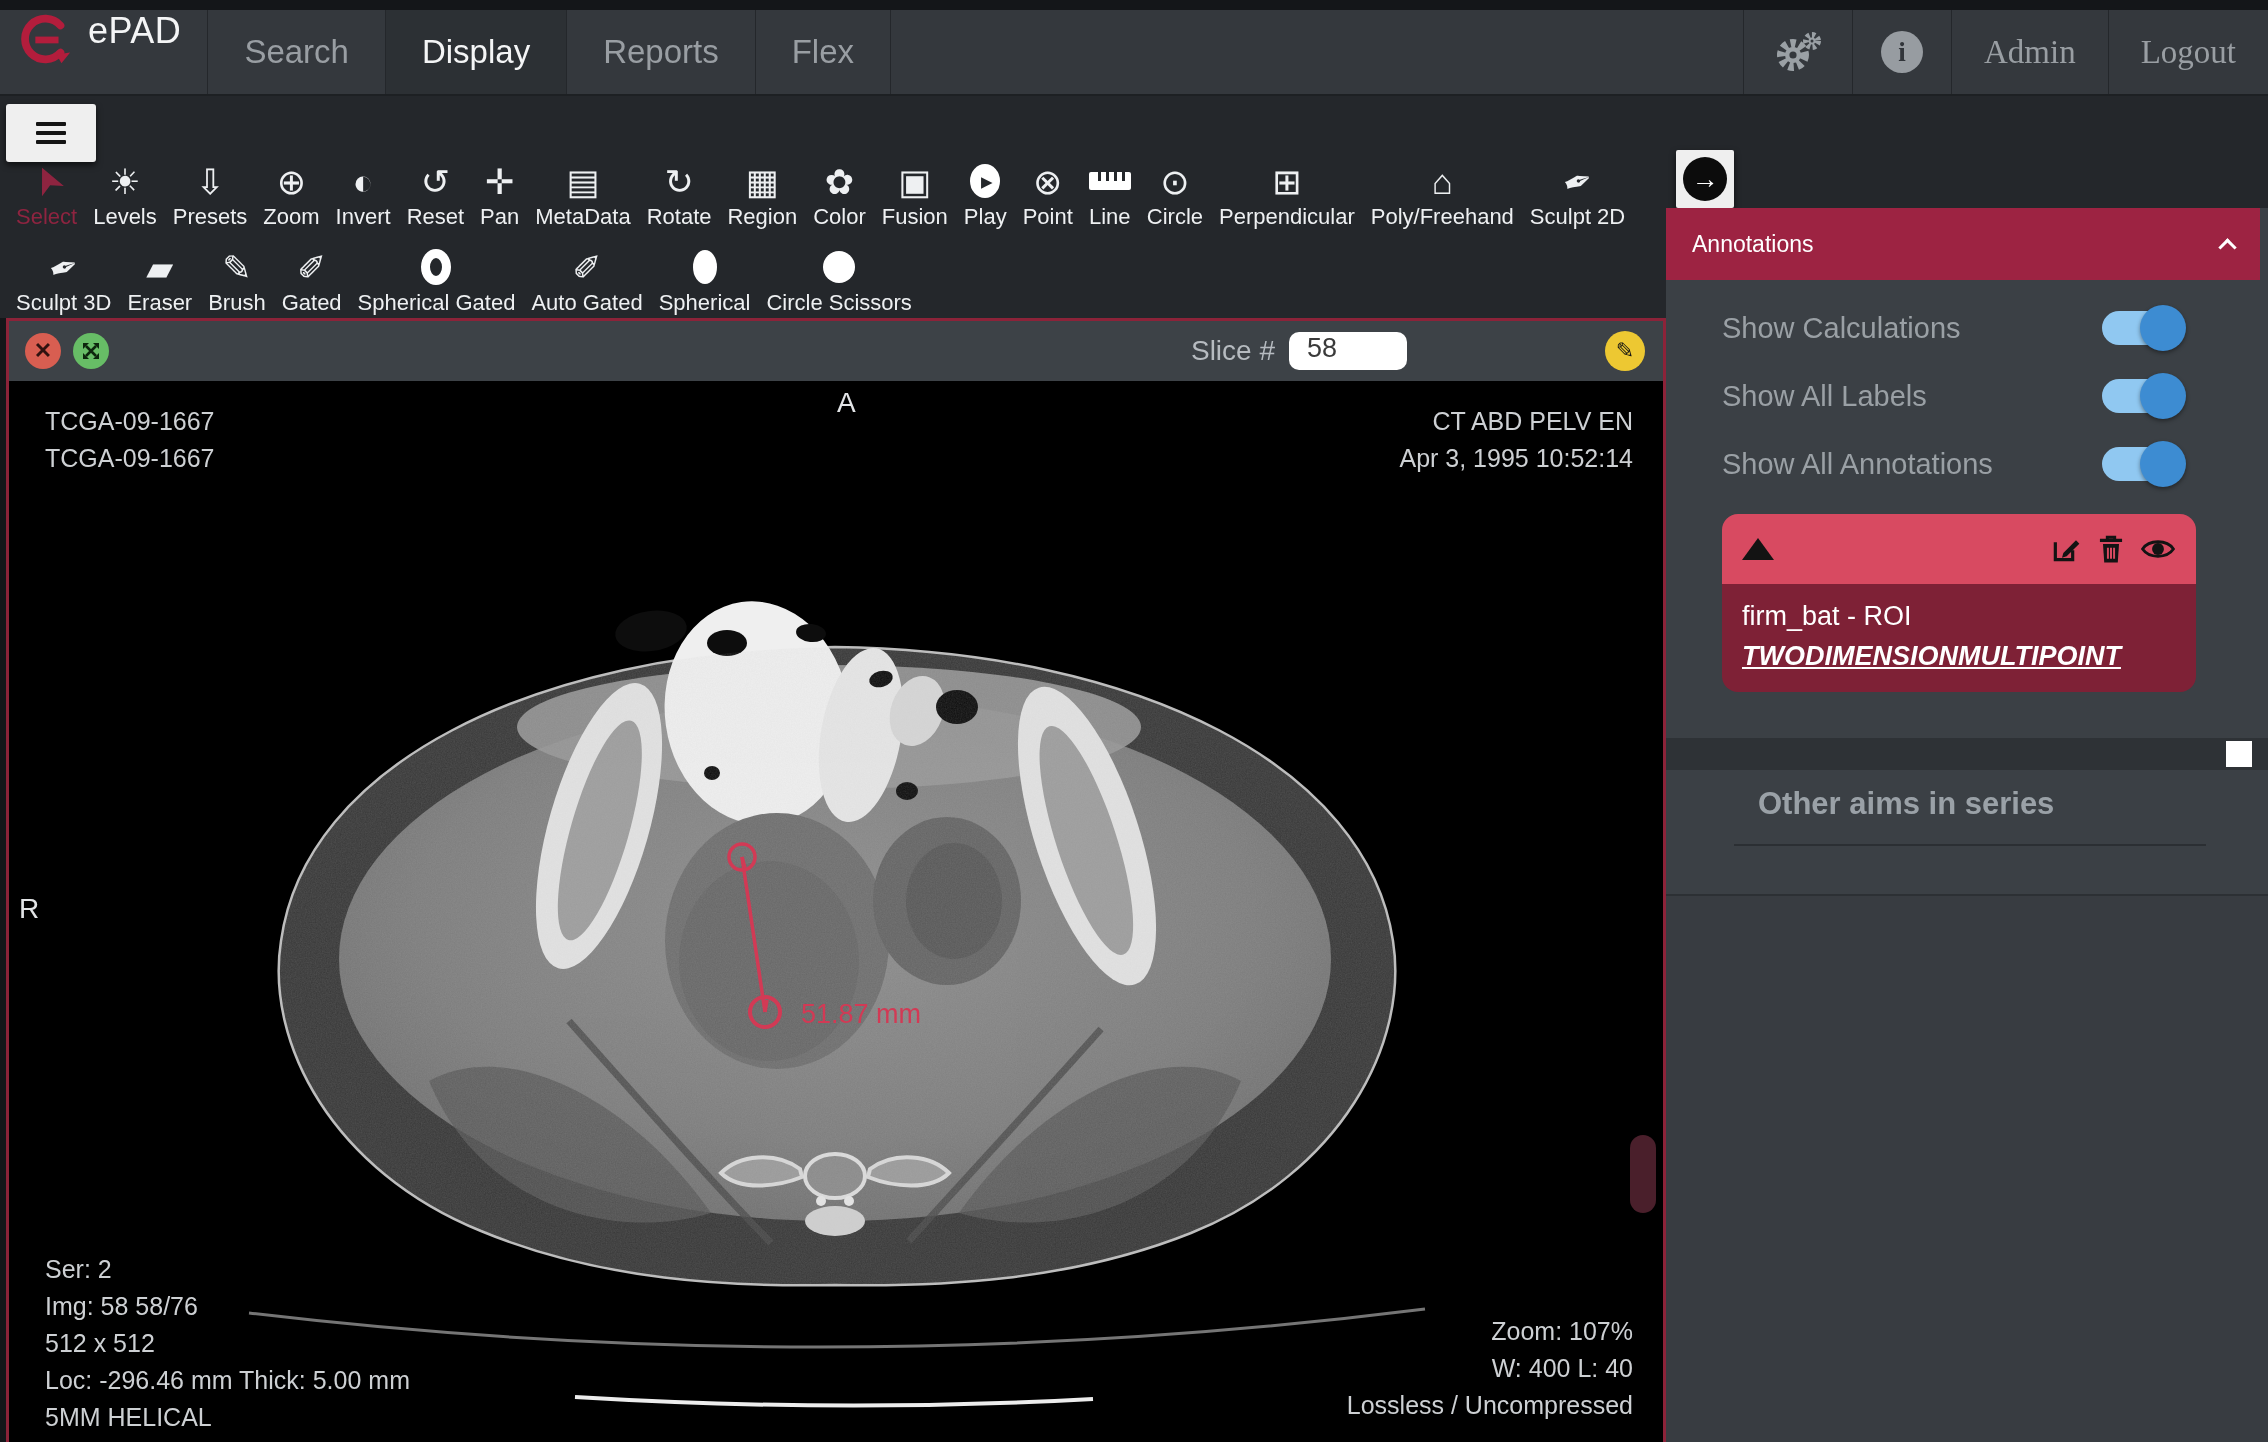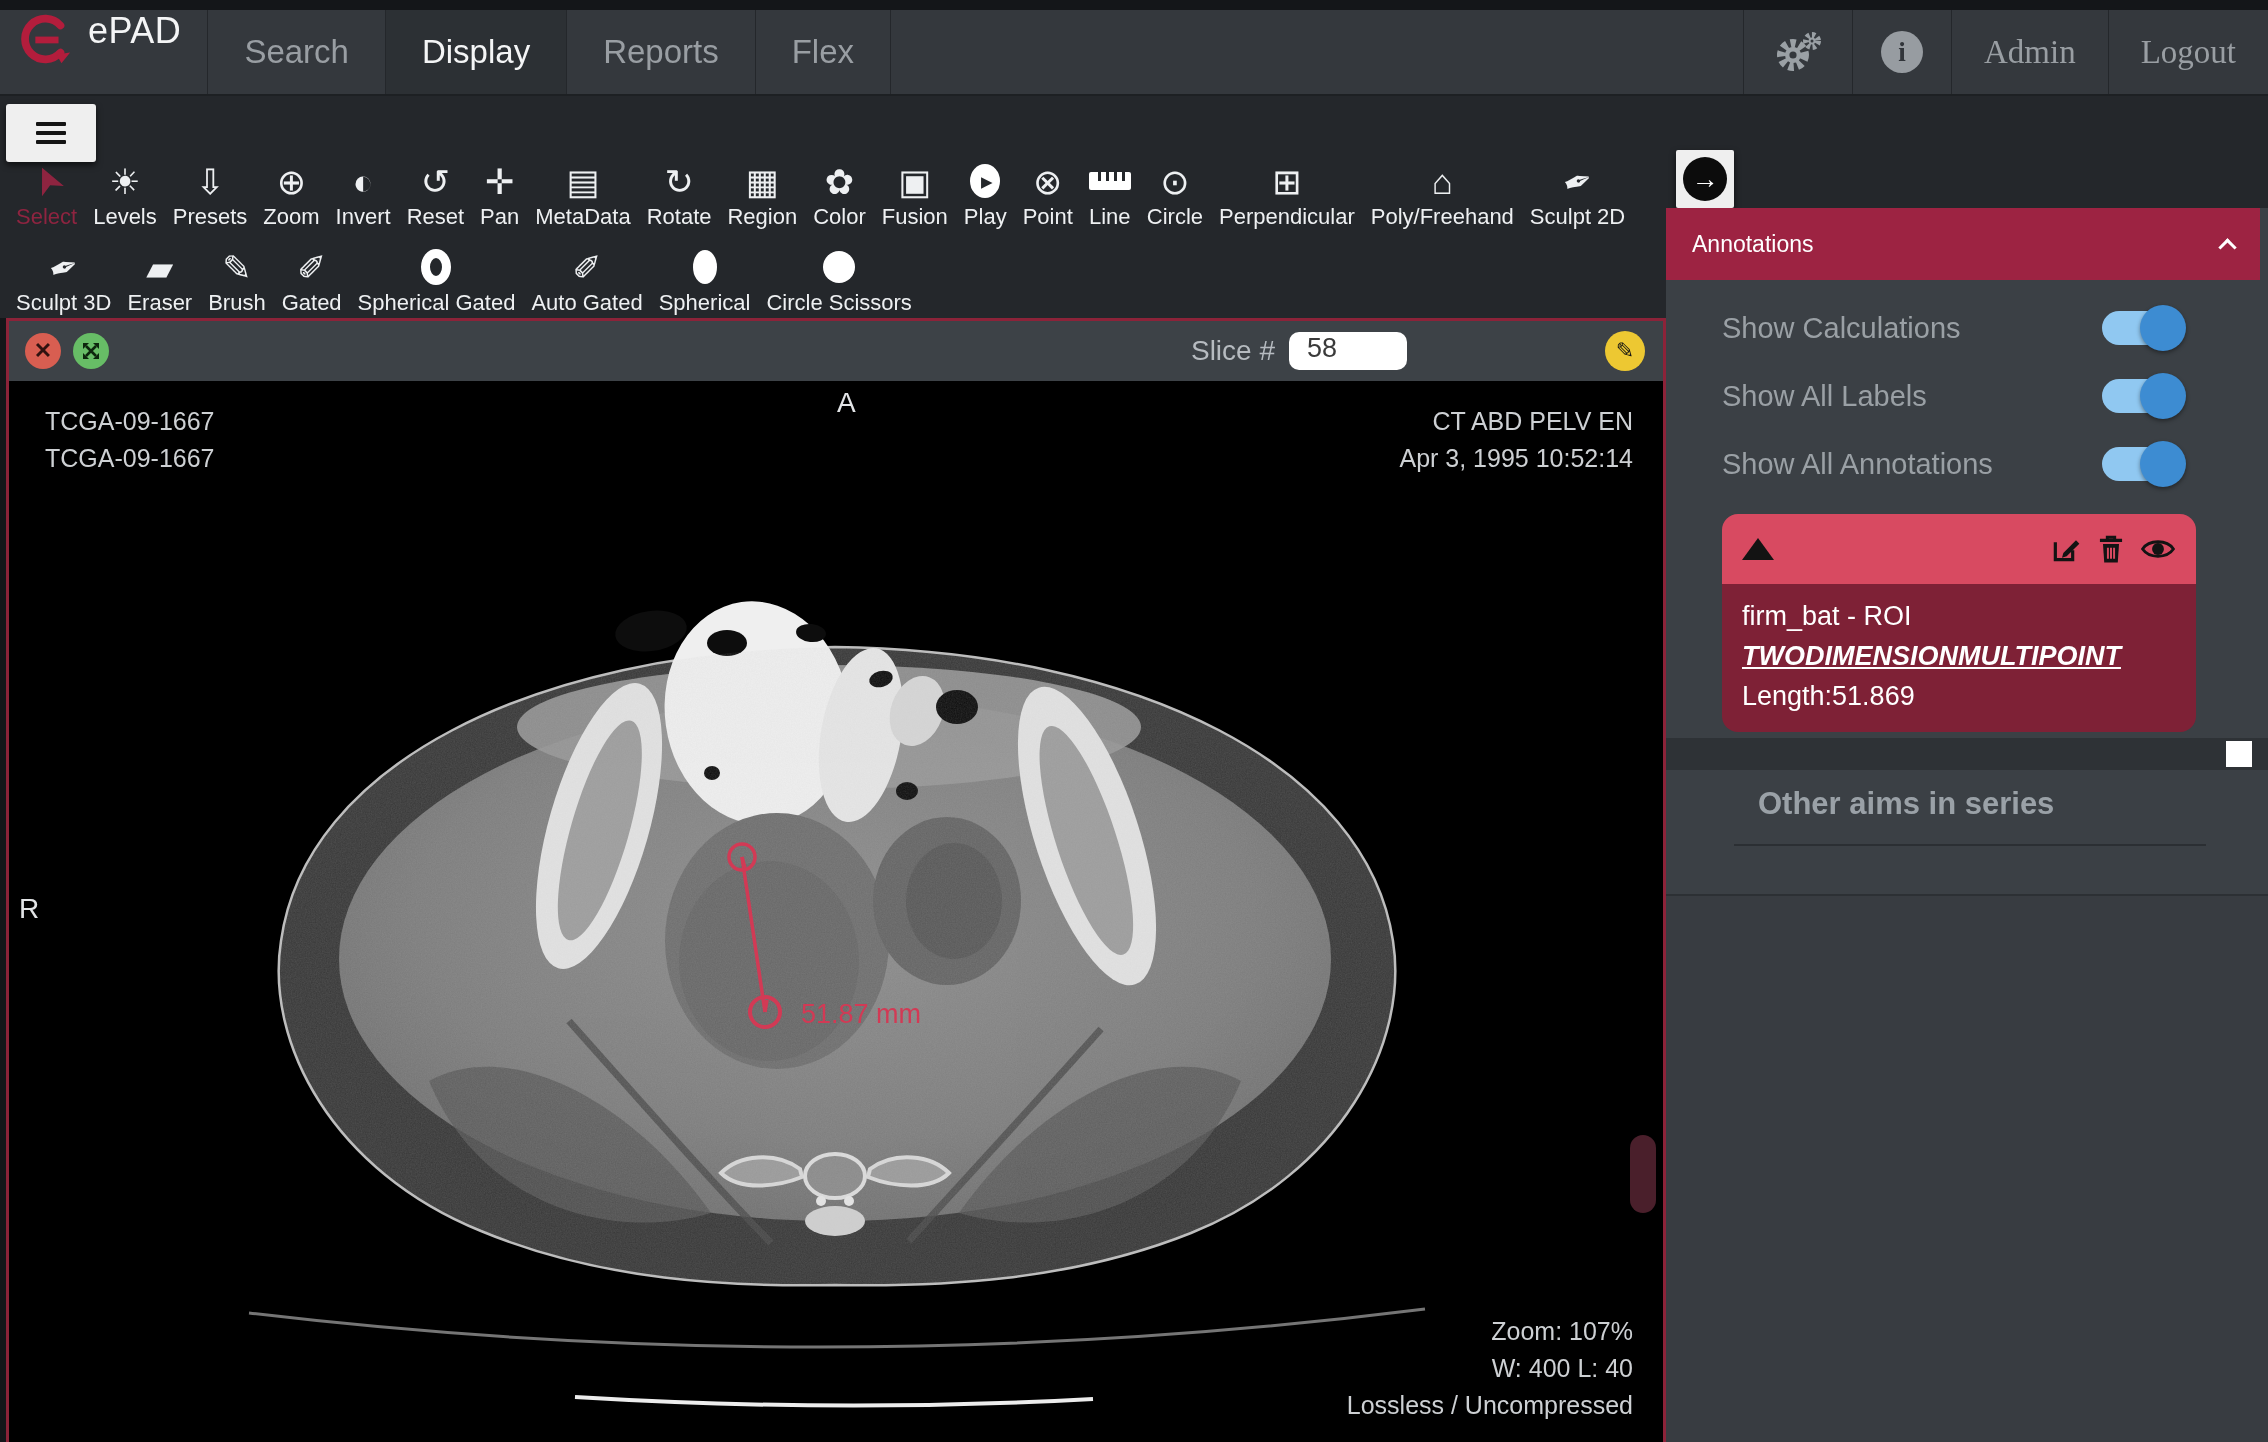--- a/index.html
+++ b/index.html
@@ -419,20 +419,27 @@
       </svg>
 
       <div class="ov ov-tl" id="ov-tl">
           <div>TCGA-09-1667</div>
           <div>TCGA-09-1667</div>
         </div>
       <div class="ov ov-tr" id="ov-tr">
           <div>CT ABD PELV EN</div>
           <div>Apr 3, 1995 10:52:14</div>
         </div>
+      <div class="ov ov-bl" id="ov-bl">
+          <div>Ser: 2</div>
+          <div>Img: 58 58/76</div>
+          <div>512 x 512</div>
+          <div>Loc: -296.46 mm Thick: 5.00 mm</div>
+          <div>5MM HELICAL</div>
+        </div>
       <div class="ov ov-br" id="ov-br">
           <div>Zoom: 107%</div>
           <div>W: 400 L: 40</div>
           <div>Lossless / Uncompressed</div>
         </div>
       <div class="orient orient-a">A</div>
       <div class="orient orient-r">R</div>
       <div id="vscroll"></div>
     </div>
   </div>
@@ -485,21 +492,20 @@
             </svg>
             <svg width="36" height="32" viewBox="0 0 28 22">
               <path d="M2 11 C 7 3.5 21 3.5 26 11 C 21 18.5 7 18.5 2 11 Z" fill="none" stroke="#131313" stroke-width="2.2"></path>
               <circle cx="14" cy="11" r="4.6" fill="#131313"></circle>
             </svg>
           </span>
         </div>
         <div id="anno-card-body">
           <div class="l1">firm_bat - ROI</div>
           <div class="l2">TWODIMENSIONMULTIPOINT</div>
-          <div class="l3">Length:51.869</div>
         </div>
       </div>
 
       <div id="resize-strip">
         <div id="resize-handle"></div>
       </div>
 
       <div id="other-aims">
         <div class="oa-title">Other aims in series</div>
         <div class="oa-line"></div>

